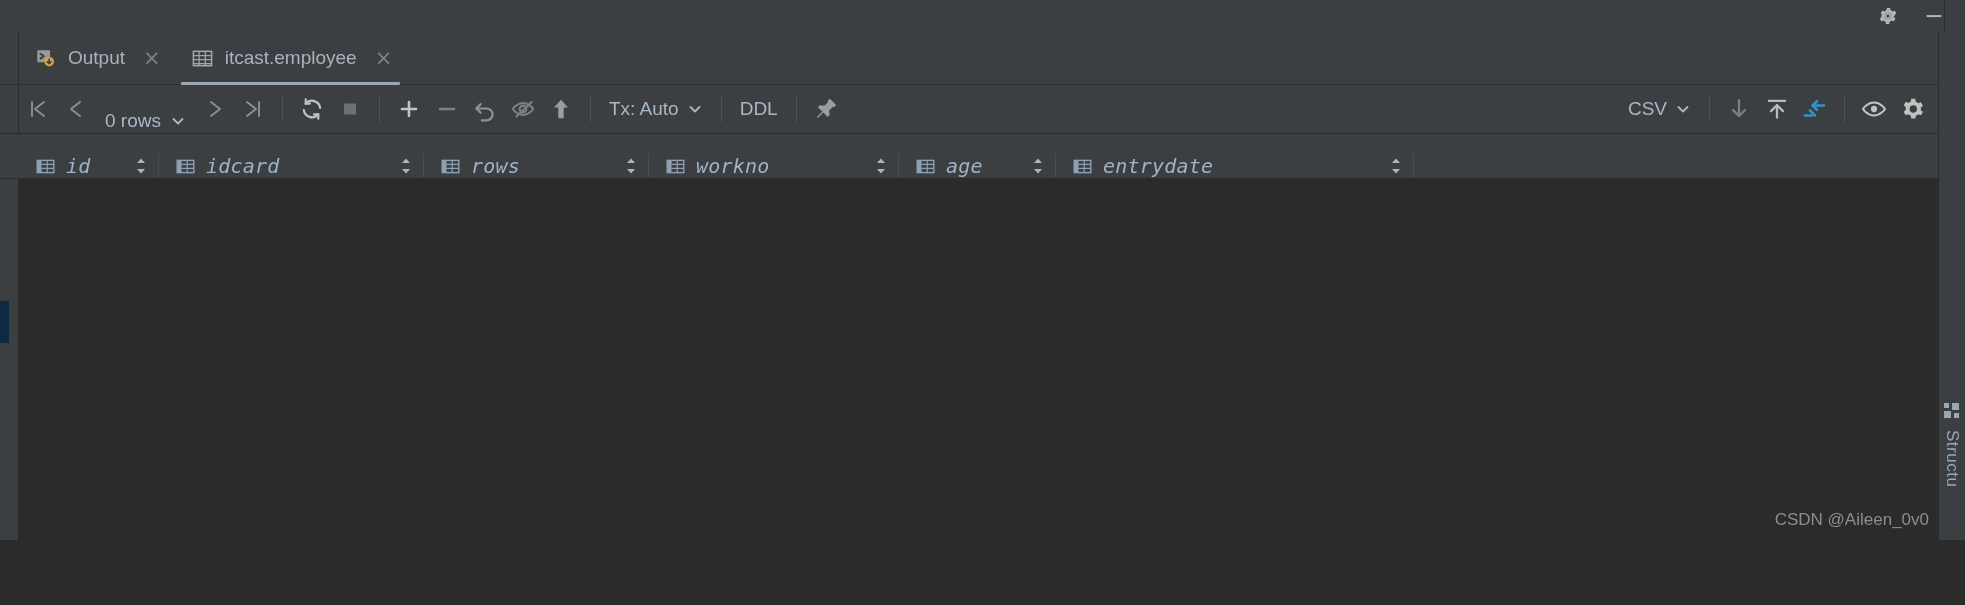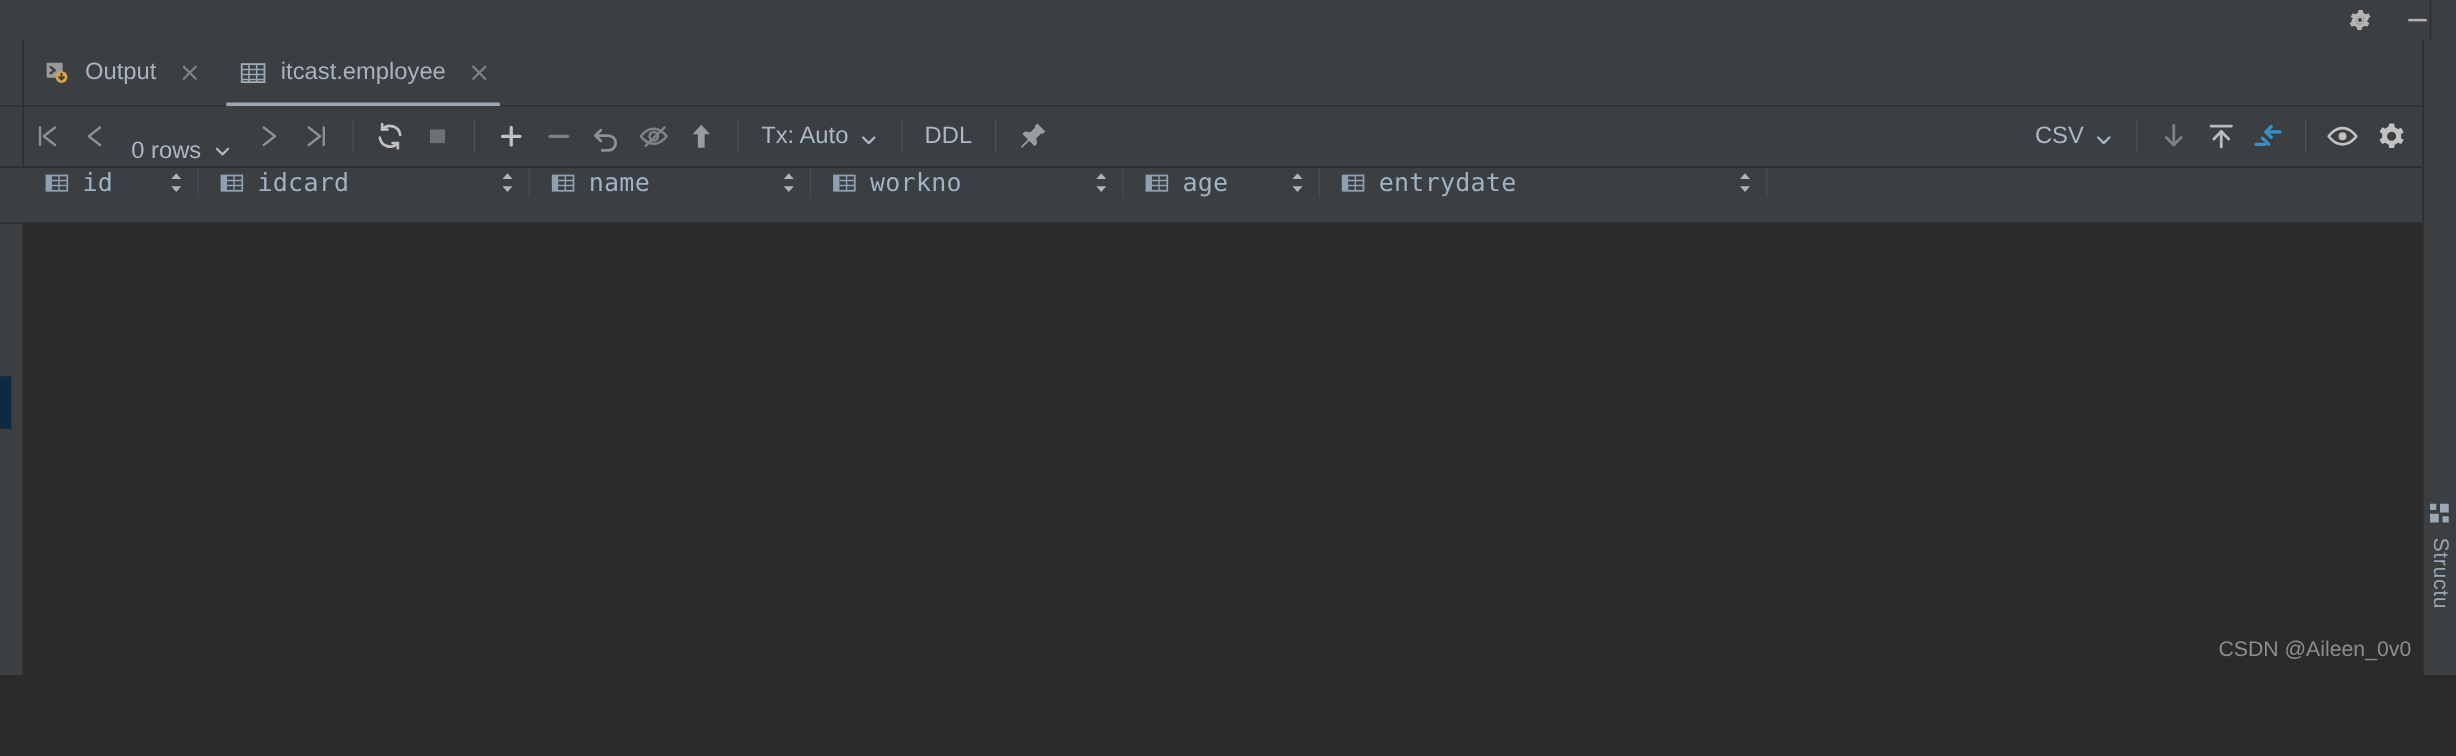--- a/index.html
+++ b/index.html
@@ -114,44 +114,45 @@
     width: 1px; height: 26px;
     background: #4f5355;
     margin: 0 10px;
     flex: none;
   }
   .tb-text {
     font-size: 19px;
     color: #a9b7c6;
     white-space: nowrap;
     display: flex;
-    align-items: flex-end;
+    align-items: center;
     gap: 8px;
     padding: 0 8px;
   }
   .rows-label {
     font-size: 19px;
     color: #a9b7c6;
     display: flex;
     align-items: center;
     gap: 9px;
     padding: 0 10px;
     white-space: nowrap;
     margin-top: 24px;
   }
   .spacer { flex: 1 1 auto; }
 
   
   .gridhead {
     height: 44px;
     background: #3c3f41;
     display: flex;
-    align-items: flex-start;
+    align-items: flex-end;
     flex: none;
     border-bottom: 1px solid #2b2b2b;
+    font-style: italic;
   }
   .gh-corner {
     width: 18px;
     border-right: 1px solid #4a4d4f;
     flex: none;
     background: #3c3f41;
   }
   .gh-cell {
     display: flex;
     align-items: center;
@@ -471,21 +472,21 @@
     </div>
 
     <div class="gh-cell" style="width:225px">
       <span>
         <svg width="21" height="21" viewBox="0 0 24 24">
           <rect x="2.5" y="5" width="19" height="14" fill="none" stroke="#8fa0b3" stroke-width="1.6"></rect>
           <rect x="2.5" y="5" width="5" height="14" fill="#8fa0b3"></rect>
           <path d="M7.5 9.6h14M7.5 14.2h14M14 5v14" stroke="#8fa0b3" stroke-width="1.3"></path>
         </svg>
       </span>
-      <span class="gh-name">name</span>
+      <span class="gh-name">rows</span>
       <span class="gh-sort">
         <svg width="14" height="20" viewBox="0 0 14 20" fill="#b3b3b3">
           <path d="M7 2.5l4 4.6H3z"></path>
             <path d="M7 17.5l4-4.6H3z"></path>
         </svg>
       </span>
     </div>
 
     <div class="gh-cell" style="width:250px">
       <span>

